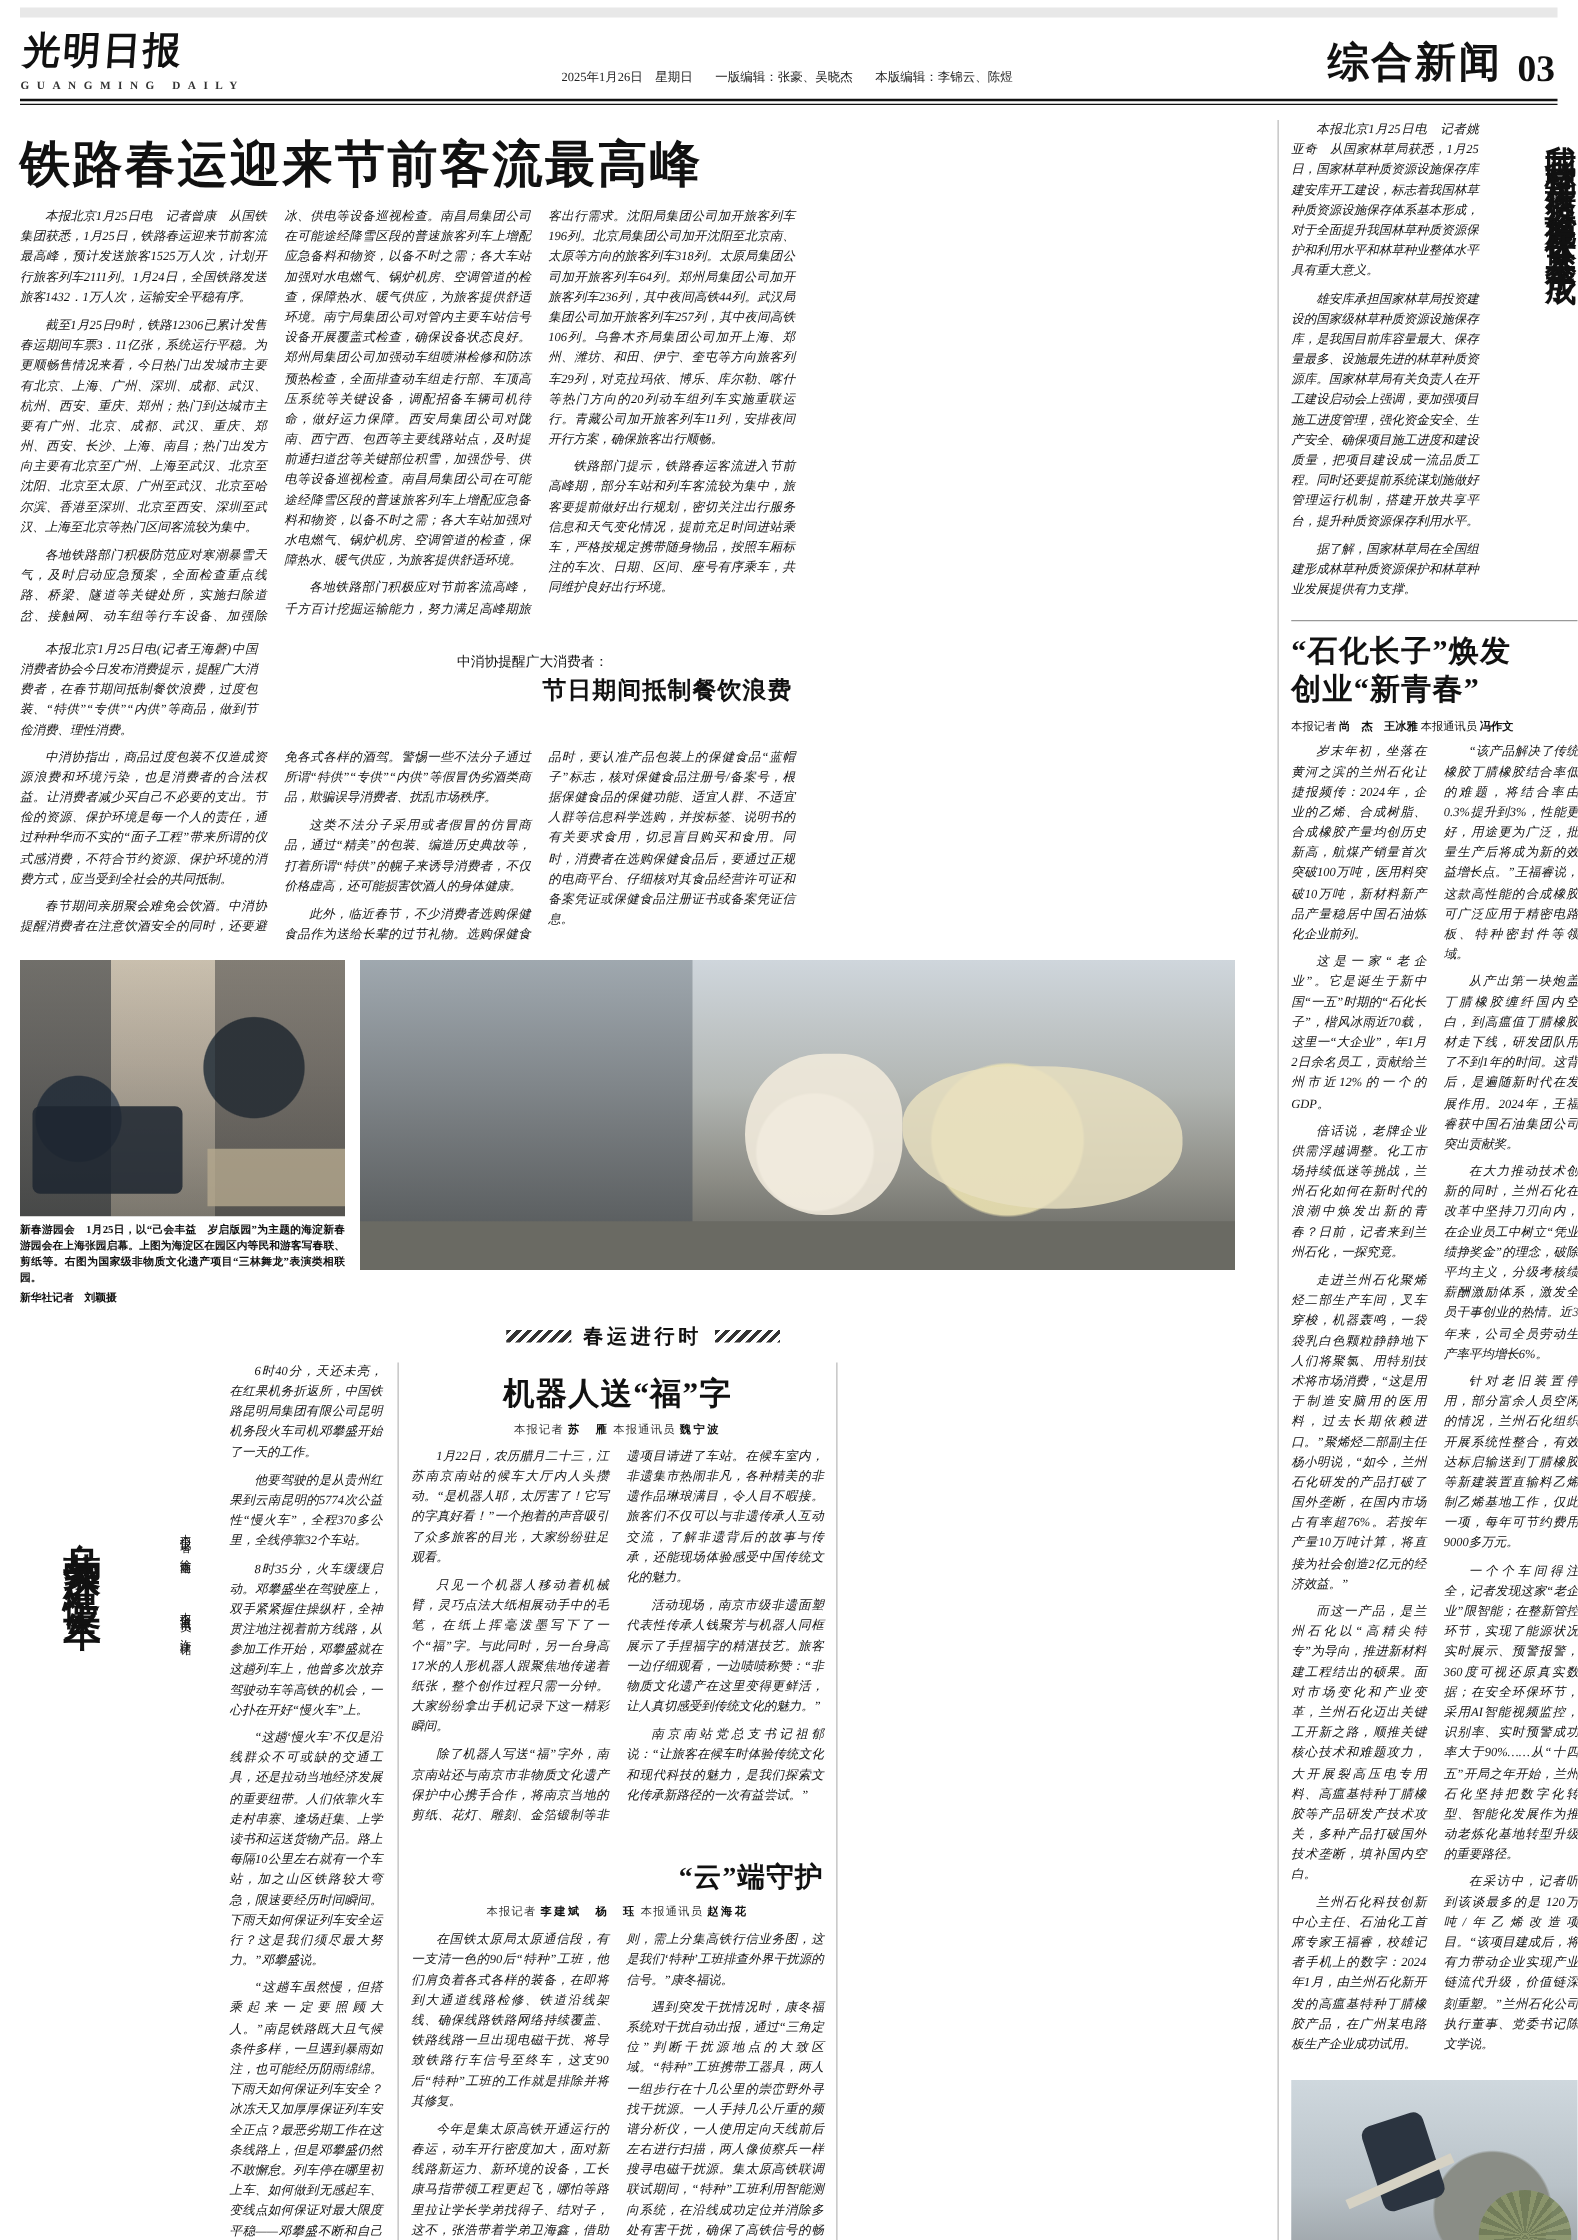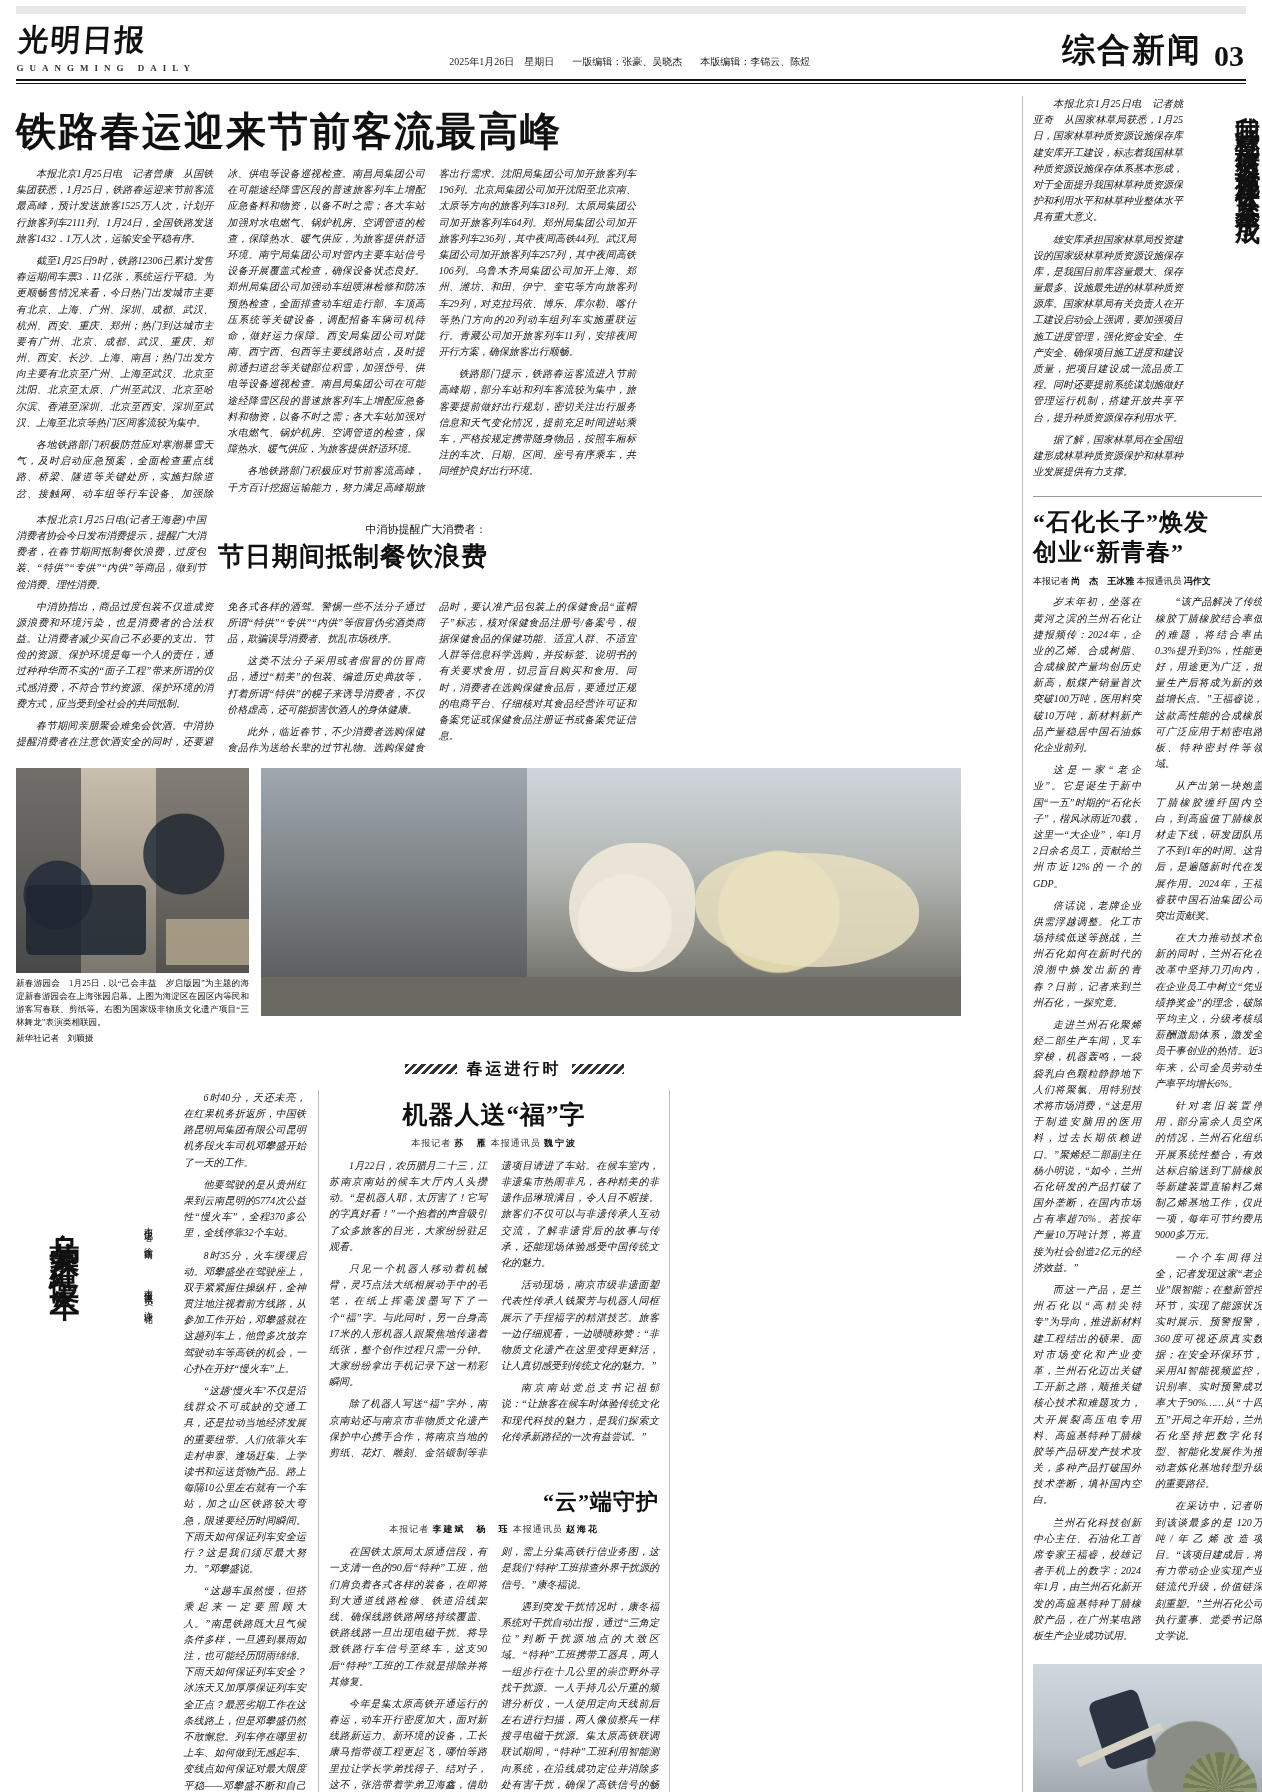--- a/index.html
+++ b/index.html
@@ -24,21 +24,21 @@
   
   .content{display:flex;padding:6px 16px 18px 16px;gap:10px;box-sizing:border-box;}
   .col-right{width:238px;border-left:1px solid #bbb;padding-left:10px;}
 
   h1.headline{font-size:40px;font-weight:bold;letter-spacing:2px;margin:14px 0 12px 0;line-height:1.1;}
   .cols3{column-count:3;column-gap:14px;column-rule:0;}
   .cols2{column-count:2;column-gap:14px;}
   p.body{font-size:10px;line-height:1.62;text-align:justify;margin:0 0 6px 0;text-indent:2em;color:#111;font-style:italic;}
 
   .sub-head{font-size:11px;text-align:center;margin:10px 0 2px 0;color:#111;}
-  .sub-title{font-size:26px;font-weight:bold;text-align:left;letter-spacing:1px;margin:2px 0 10px 0;}
+  .sub-title{font-size:19px;font-weight:bold;text-align:right;letter-spacing:1px;margin:2px 0 10px 0;}
 
   
   .vtitle{writing-mode:vertical-rl;text-orientation:upright;font-size:25px;font-weight:bold;letter-spacing:6px;
           line-height:1.25;height:330px;margin:0 0 0 6px;}
   .vwrap{display:flex;justify-content:flex-end;}
 
   
   .photo{position:relative;overflow:hidden;background:#7d7d7d;}
   .cap{font-size:8.6px;line-height:1.5;margin-top:4px;text-align:justify;color:#111;}
   .cap .credit{display:block;text-align:left;font-size:8.6px;margin-top:3px;}
@@ -116,21 +116,21 @@
           <div class="cols3">
             <p class="body">中消协指出，商品过度包装不仅造成资源浪费和环境污染，也是消费者的合法权益。让消费者减少买自己不必要的支出。节俭的资源、保护环境是每一个人的责任，通过种种华而不实的“面子工程”带来所谓的仪式感消费，不符合节约资源、保护环境的消费方式，应当受到全社会的共同抵制。</p>
             <p class="body">春节期间亲朋聚会难免会饮酒。中消协提醒消费者在注意饮酒安全的同时，还要避免各式各样的酒驾。警惕一些不法分子通过所谓“特供”“专供”“内供”等假冒伪劣酒类商品，欺骗误导消费者、扰乱市场秩序。</p>
             <p class="body">这类不法分子采用或者假冒的仿冒商品，通过“精美”的包装、编造历史典故等，打着所谓“特供”的幌子来诱导消费者，不仅价格虚高，还可能损害饮酒人的身体健康。</p>
             <p class="body">此外，临近春节，不少消费者选购保健食品作为送给长辈的过节礼物。选购保健食品时，要认准产品包装上的保健食品“蓝帽子”标志，核对保健食品注册号/备案号，根据保健食品的保健功能、适宜人群、不适宜人群等信息科学选购，并按标签、说明书的有关要求食用，切忌盲目购买和食用。同时，消费者在选购保健食品后，要通过正规的电商平台、仔细核对其食品经营许可证和备案凭证或保健食品注册证书或备案凭证信息。</p>
           </div>
         </div>
       </div>
 
       <div style="display:flex;gap:12px;margin-top:12px;">
-        <div style="width:233px;">
+        <div style="width:260px;font-weight:bold;">
           <div class="photo" style="height:205px;
                background:
                  radial-gradient(circle at 18% 62%, #2d3a4a 0 34px, transparent 35px),
                  radial-gradient(circle at 72% 42%, #1f2b36 0 40px, transparent 41px),
                  linear-gradient(180deg,#c9bfae 0%,#a9a093 40%,#6d6a63 100%);">
             <div style="position:absolute;left:0;top:0;width:100%;height:100%;
                  background:linear-gradient(90deg,rgba(40,45,50,.55) 0 28%,rgba(200,190,170,.15) 28% 60%,rgba(60,60,60,.5) 60% 100%);"></div>
             <div style="position:absolute;left:10px;bottom:18px;width:120px;height:70px;background:#1d2630;border-radius:6px;opacity:.85;"></div>
             <div style="position:absolute;left:150px;bottom:8px;width:130px;height:46px;background:#b5a98f;opacity:.8;"></div>
           </div>

